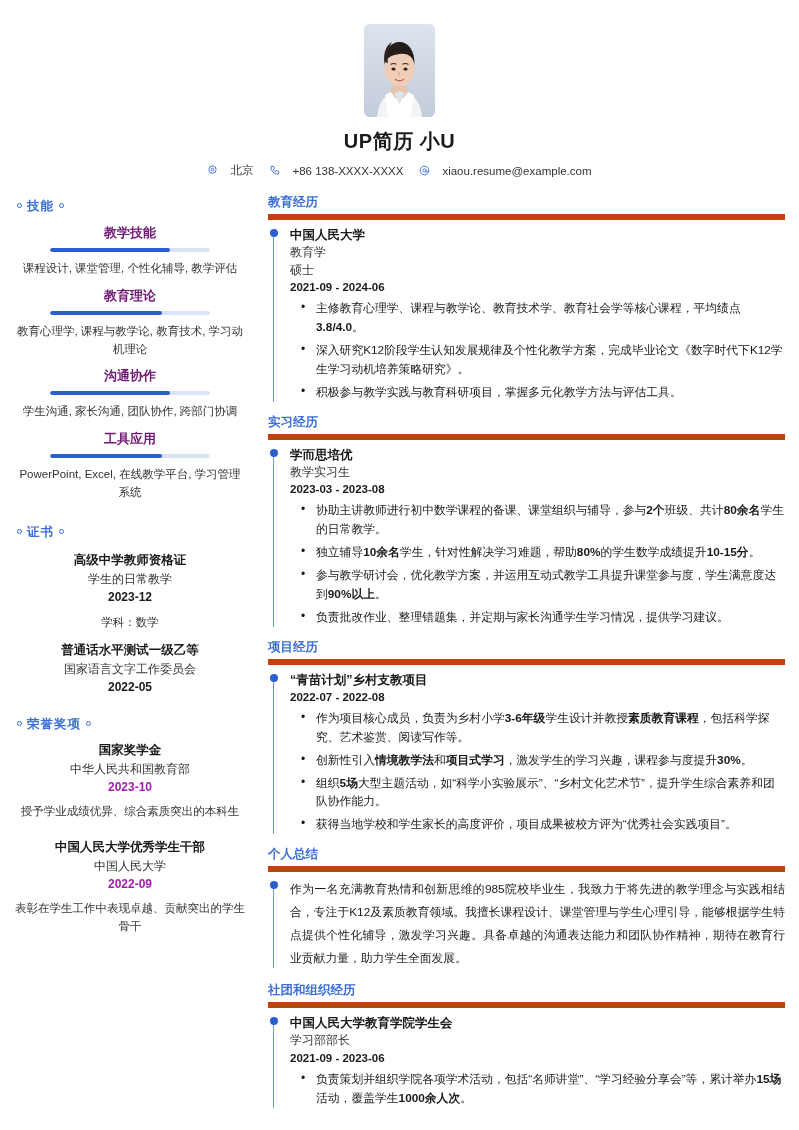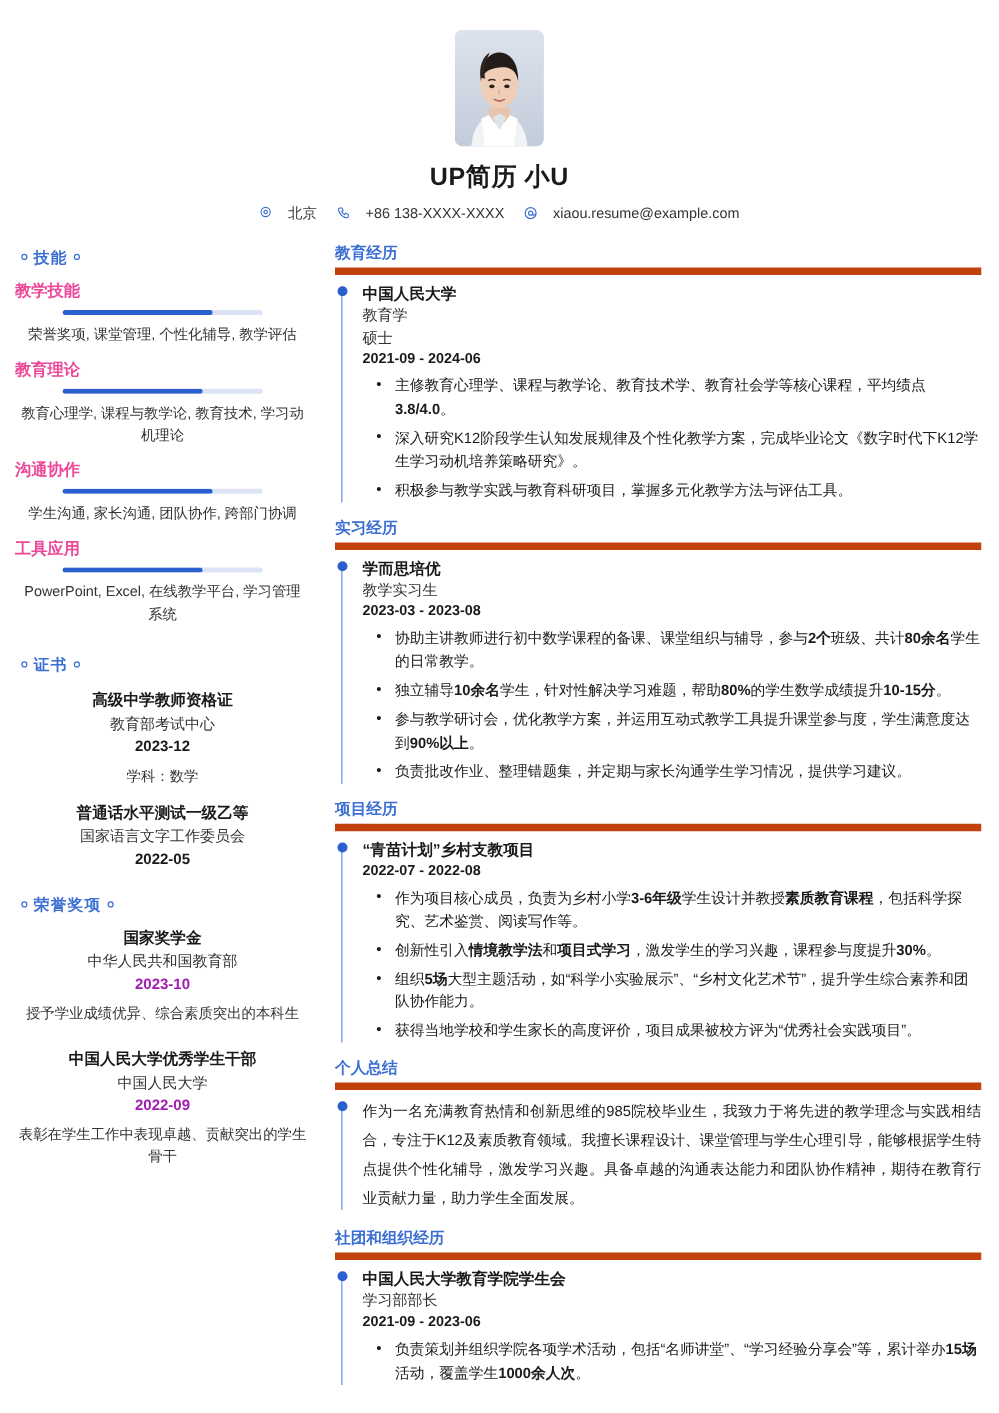--- a/index.html
+++ b/index.html
@@ -45,21 +45,21 @@
   .side-head {
     color:#3b6fd4; font-weight:bold; font-size:12.5px;
     margin:4px 0 8px 0; letter-spacing:1px;
   }
   .side-head .dot-o {
     display:inline-block; width:5px; height:5px; border-radius:50%;
     border:1.2px solid #3b6fd4; vertical-align:middle; margin:0 5px 2px 5px;
   }
   .skill { margin-bottom:2px; }
   .skill-name {
-    font-weight:bold; font-size:13px; color:#ec4899;
+    text-align:center; font-weight:bold; font-size:13px; color:#701a75;
     margin:9px 0 6px 0;
   }
   .bar {
     height:4px; border-radius:2px; background:#dbe3f5;
     margin:0 auto 8px auto; width:160px; overflow:hidden;
   }
   .bar > i { display:block; height:100%; background:#2b5fd0; border-radius:2px; }
   .skill-desc {
     text-align:center; font-size:11.5px; color:#333; line-height:1.55;
     padding:0 2px;
@@ -190,21 +190,21 @@
 
       <div class="side-head">
         <span class="dot-o"></span><span>技能</span><span class="dot-o"></span>
       </div>
 
       <div class="skill">
         <div class="skill-name">教学技能</div>
         <div class="bar">
             <i style="width: 75%;"></i>
           </div>
-        <div class="skill-desc">荣誉奖项, 课堂管理, 个性化辅导, 教学评估</div>
+        <div class="skill-desc">课程设计, 课堂管理, 个性化辅导, 教学评估</div>
       </div>
       <div class="skill">
         <div class="skill-name">教育理论</div>
         <div class="bar">
             <i style="width: 70%;"></i>
           </div>
         <div class="skill-desc">教育心理学, 课程与教学论, 教育技术, 学习动机理论</div>
       </div>
       <div class="skill">
         <div class="skill-name">沟通协作</div>
@@ -222,21 +222,21 @@
       </div>
 
       <div class="gap-md"></div>
 
       <div class="side-head">
         <span class="dot-o"></span><span>证书</span><span class="dot-o"></span>
       </div>
 
       <div class="cert">
         <div class="cert-title">高级中学教师资格证</div>
-        <div class="cert-org">教育部考试中心</div>
+        <div class="cert-org">学生的日常教学</div>
         <div class="cert-date">2023-12</div>
         <div class="cert-desc">学科：数学</div>
       </div>
       <div class="cert">
         <div class="cert-title">普通话水平测试一级乙等</div>
         <div class="cert-org">国家语言文字工作委员会</div>
         <div class="cert-date">2022-05</div>
       </div>
 
       <div class="gap-md"></div>

